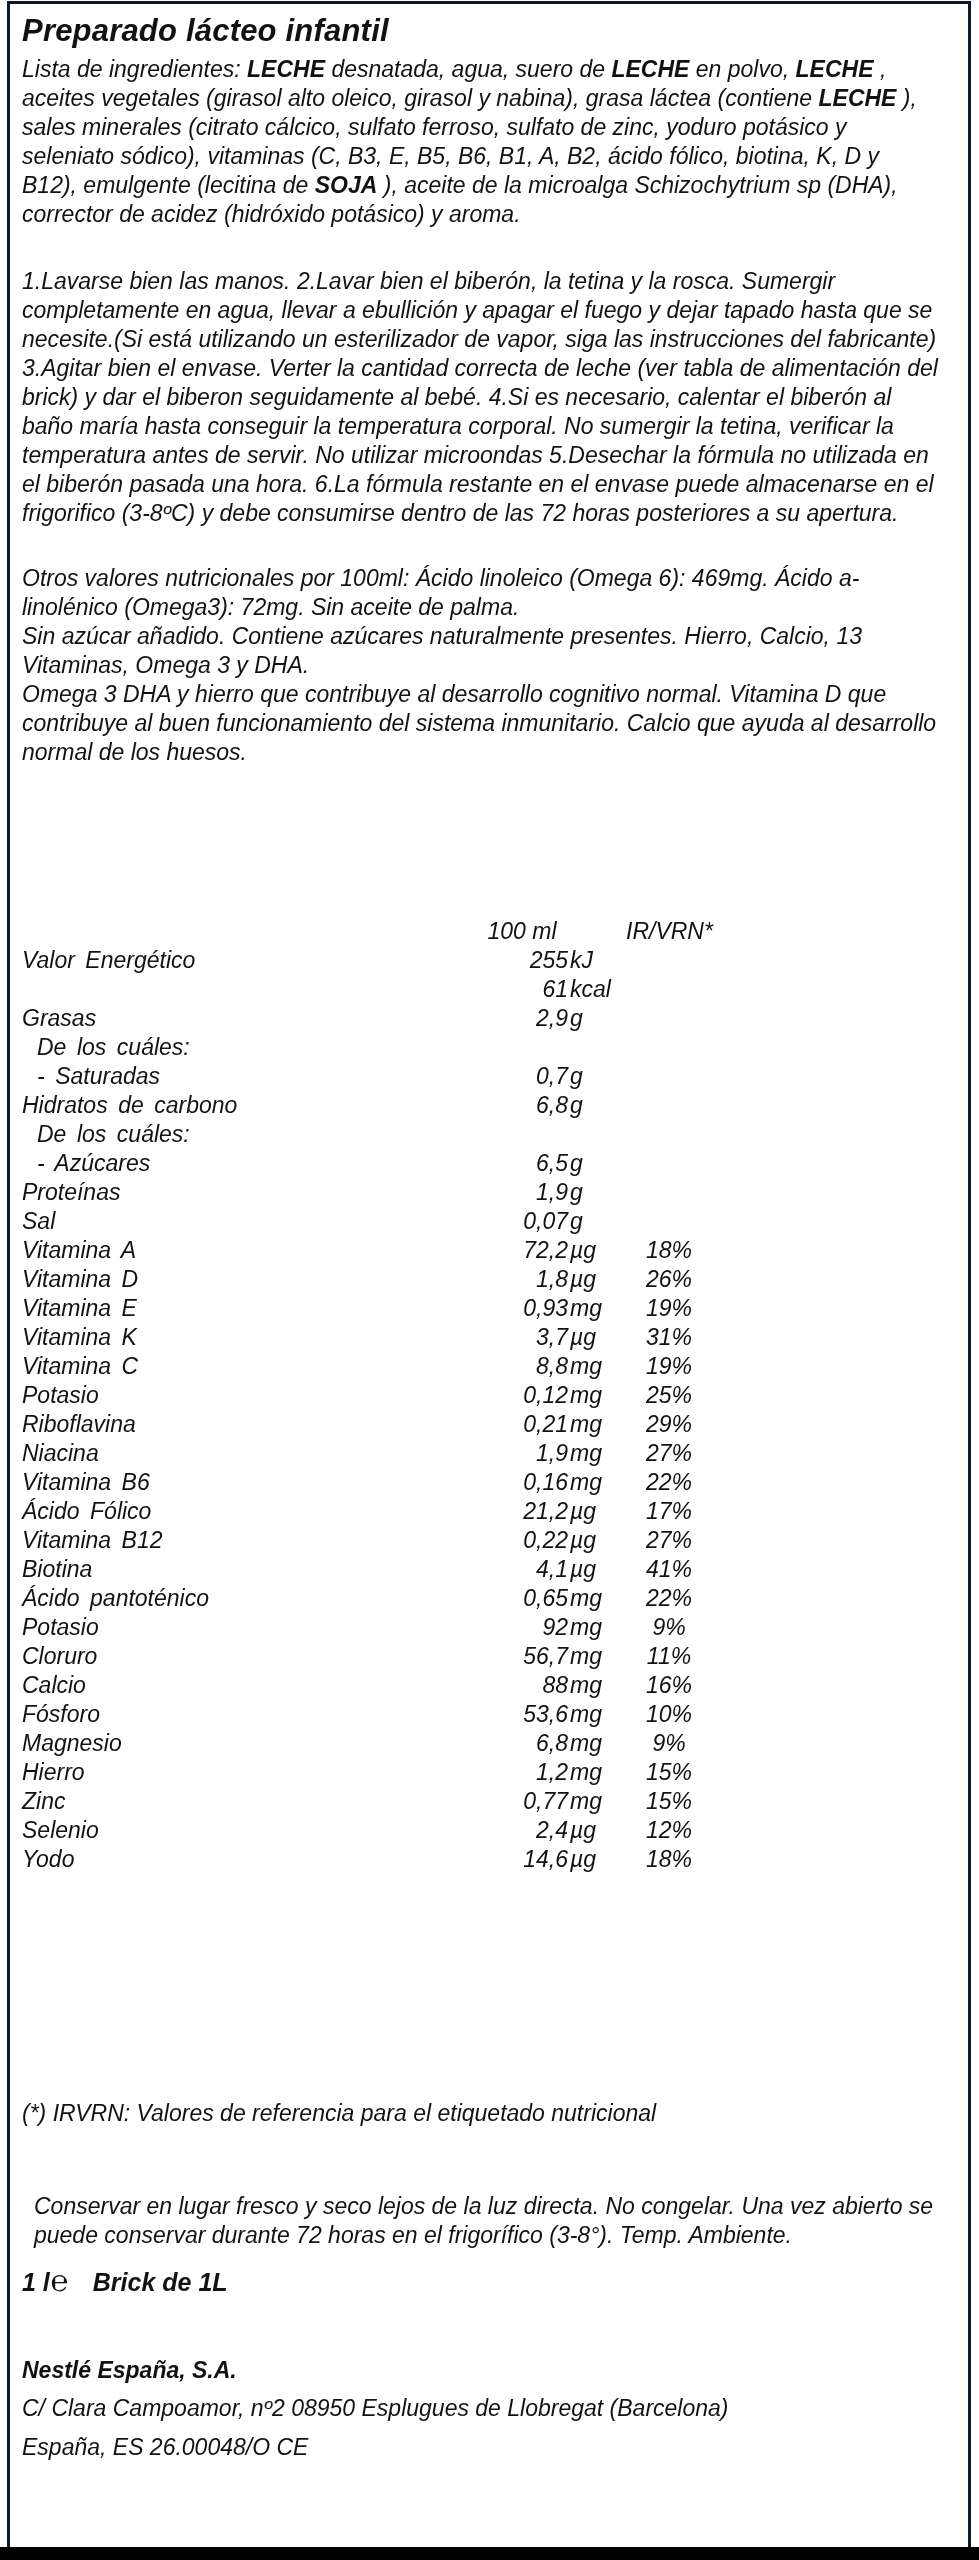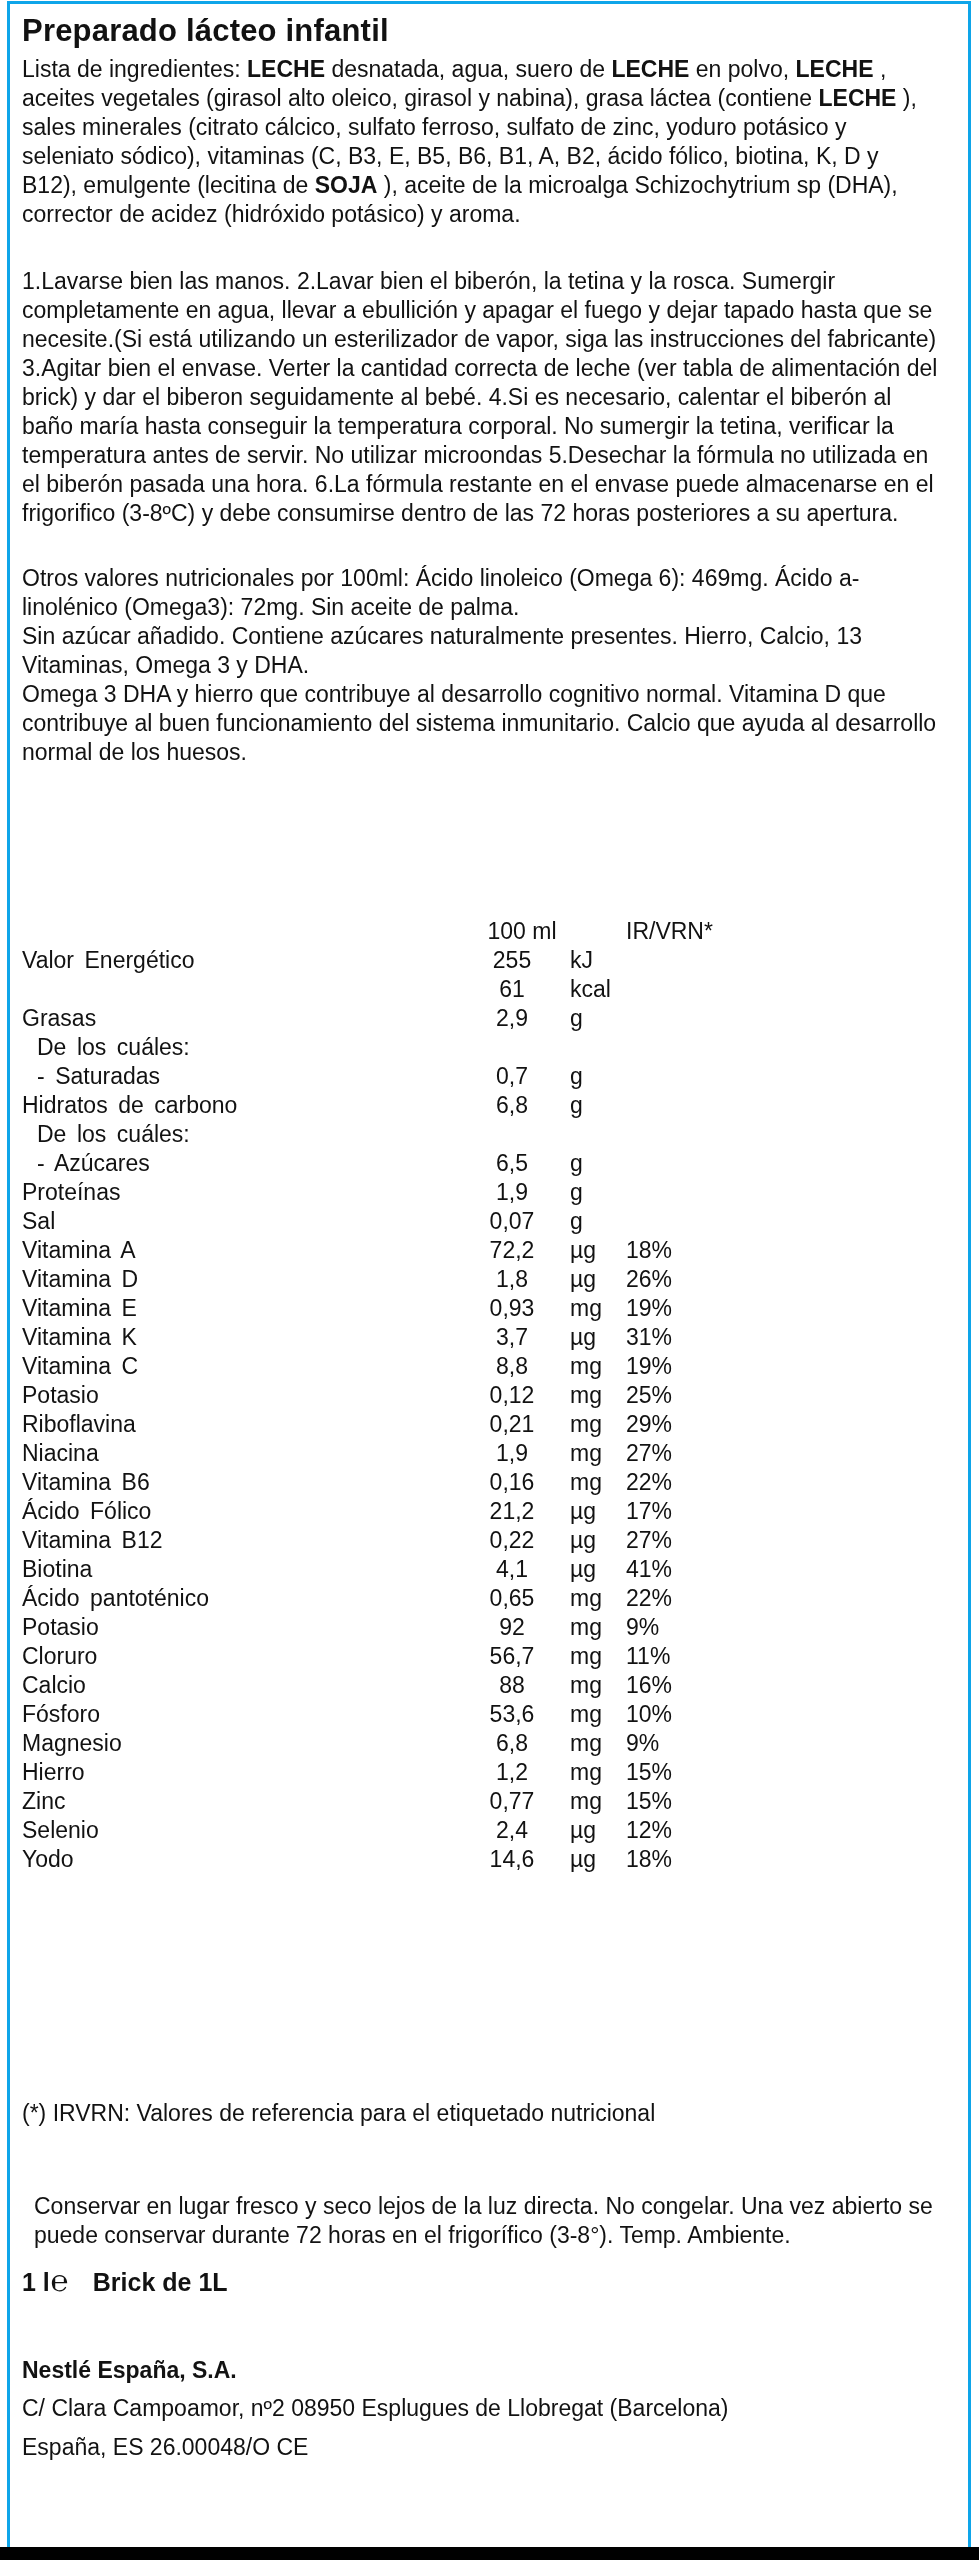--- a/index.html
+++ b/index.html
@@ -11,23 +11,24 @@
     overflow: hidden;
     font-family: "Liberation Sans", "DejaVu Sans", sans-serif;
     color: #121212;
   }
   .label-border {
     position: absolute;
     left: 7px;
     top: 1px;
     width: 964px;
     height: 2552px;
-    border: 3px solid #0ea5e9;
+    border: 3px solid #0f172a;
     box-sizing: border-box;
     background: #ffffff;
+    font-style: italic;
   }
   .content {
     padding: 8px 28px 0 12px;
   }
   .page-title {
     font-size: 31px;
     font-weight: bold;
     line-height: 38px;
     letter-spacing: 0.2px;
   }
@@ -55,32 +56,32 @@
     align-items: baseline;
   }
   .nlabel {
     flex: 1;
     word-spacing: 0.18em;
     white-space: nowrap;
   }
   .nlabel.indent-1 { padding-left: 15px; }
   .namount {
     width: 112px;
-    text-align: center;
+    text-align: right;
     white-space: nowrap;
   }
   .nunit {
     width: 56px;
     text-align: left;
     padding-left: 2px;
     white-space: nowrap;
   }
   .npct {
     width: 86px;
-    text-align: left;
+    text-align: center;
     white-space: nowrap;
   }
   .nheader .namount-h {
     width: 168px;
     text-align: center;
     white-space: nowrap;
   }
   .nheader .npct-h {
     width: 86px;
     text-align: left;

